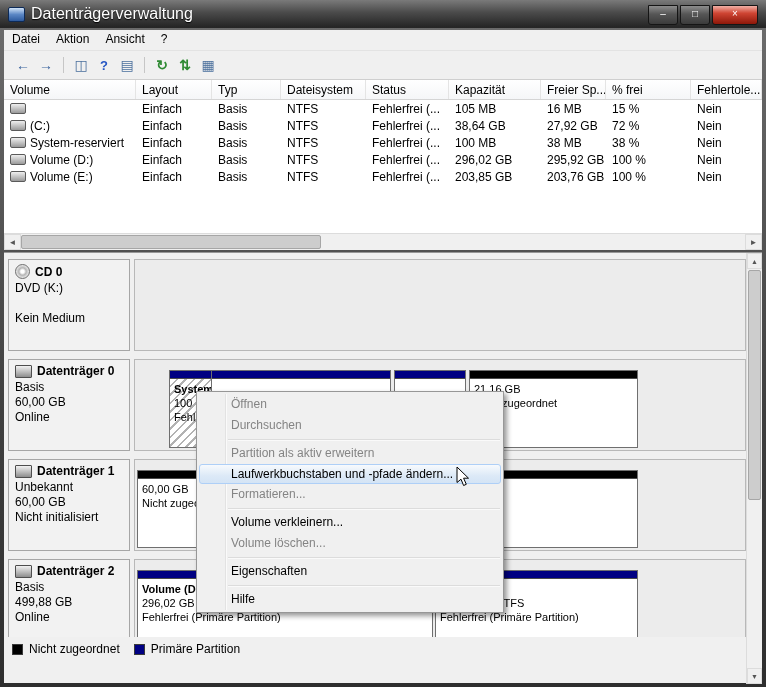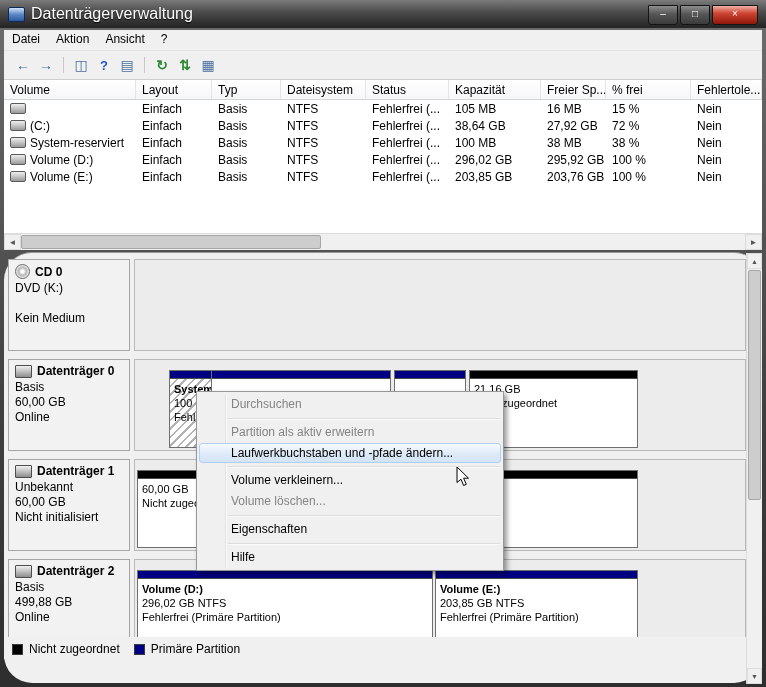--- a/index.html
+++ b/index.html
@@ -47,21 +47,21 @@
   .ico-drive{display:inline-block;width:14px;height:9px;border:1px solid #5a5a5a;border-radius:2px;
     background:linear-gradient(#efefef,#9a9a9a);flex:0 0 auto;}
   
   .hscroll{position:absolute;left:4px;top:233px;width:758px;height:17px;background:#f0f0f0;
     display:flex;align-items:center;border-top:1px solid #dcdcdc;box-sizing:border-box;}
   .hs-btn{width:17px;height:16px;background:#f0f0f0;color:#555;font-size:8px;
     display:flex;align-items:center;justify-content:center;border:1px solid #dcdcdc;box-sizing:border-box;}
   .hs-thumb{width:300px;height:14px;background:#cdcdcd;border:1px solid #a6a6a6;border-radius:2px;box-sizing:border-box;}
   
   .lower{position:absolute;left:4px;top:252px;width:758px;height:431px;background:#f0f0f0;
-    border-top:1px solid #979797;box-sizing:border-box;border-radius:28px;}
+    border-top:1px solid #979797;box-sizing:border-box;}
   .rows-viewport{position:absolute;left:0;top:0;width:742px;height:384px;overflow:hidden;}
   .disk-row{position:absolute;left:4px;width:738px;height:96px;}
   .disk-label{position:absolute;left:0;top:2px;width:122px;height:92px;background:#f2f2f2;
     border:1px solid #a6a6a6;box-sizing:border-box;padding:4px 6px;}
   .disk-title{font-weight:bold;display:flex;align-items:center;gap:5px;margin-bottom:2px;}
   .disk-sub div{line-height:15px;height:15px;overflow:hidden;white-space:nowrap;}
   .ico-disk{display:inline-block;width:15px;height:11px;border:1px solid #4d4d4d;border-radius:1px;
     background:linear-gradient(#f2f2f2,#8d8d8d);flex:0 0 auto;}
   .ico-cd{display:inline-block;width:13px;height:13px;border-radius:50%;border:1px solid #6e6e6e;flex:0 0 auto;
     background:radial-gradient(circle,#ffffff 18%,#b5b5b5 40%,#e9e9e9 70%,#949494 100%);}
@@ -357,24 +357,26 @@
 
     <div class="vscroll">
       <div class="vs-btn" style="top:0;">▲</div>
       <div class="vs-thumb"></div>
       <div class="vs-btn" style="bottom:0;">▼</div>
     </div>
   </div>
 
   <div class="context-menu">
     <div class="cm-gutter"></div>
+    <div class="cm-item disabled">Öffnen</div>
     <div class="cm-item disabled">Durchsuchen</div>
     <div class="cm-sep"></div>
     <div class="cm-item disabled">Partition als aktiv erweitern</div>
     <div class="cm-item highlight">Laufwerkbuchstaben und -pfade ändern...</div>
+    <div class="cm-item disabled">Formatieren...</div>
     <div class="cm-sep"></div>
     <div class="cm-item">Volume verkleinern...</div>
     <div class="cm-item disabled">Volume löschen...</div>
     <div class="cm-sep"></div>
     <div class="cm-item">Eigenschaften</div>
     <div class="cm-sep"></div>
     <div class="cm-item">Hilfe</div>
   </div>
 
   <svg class="cursor" width="14" height="22" viewBox="0 0 14 22">

